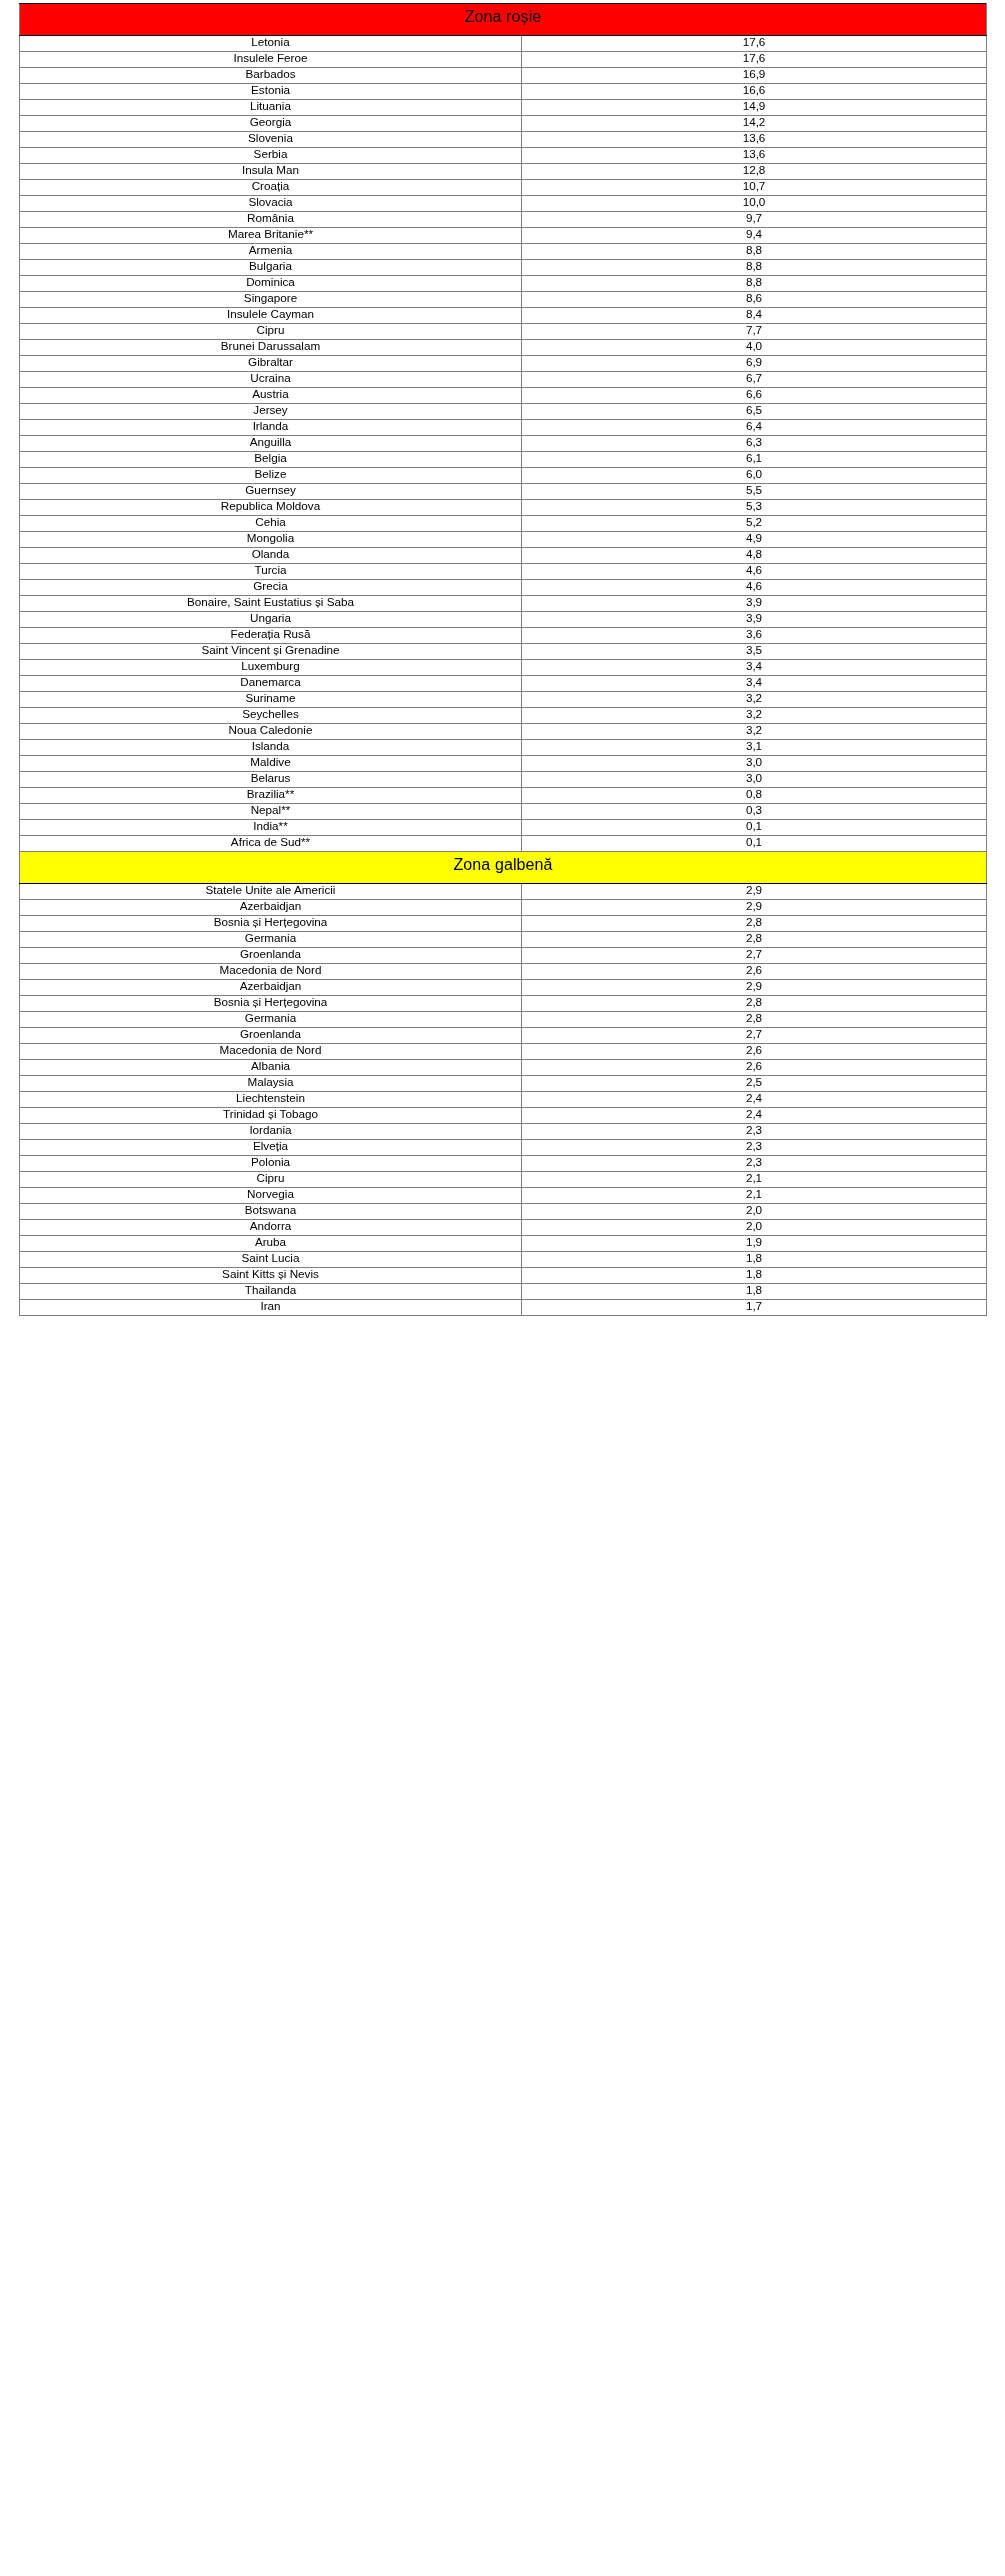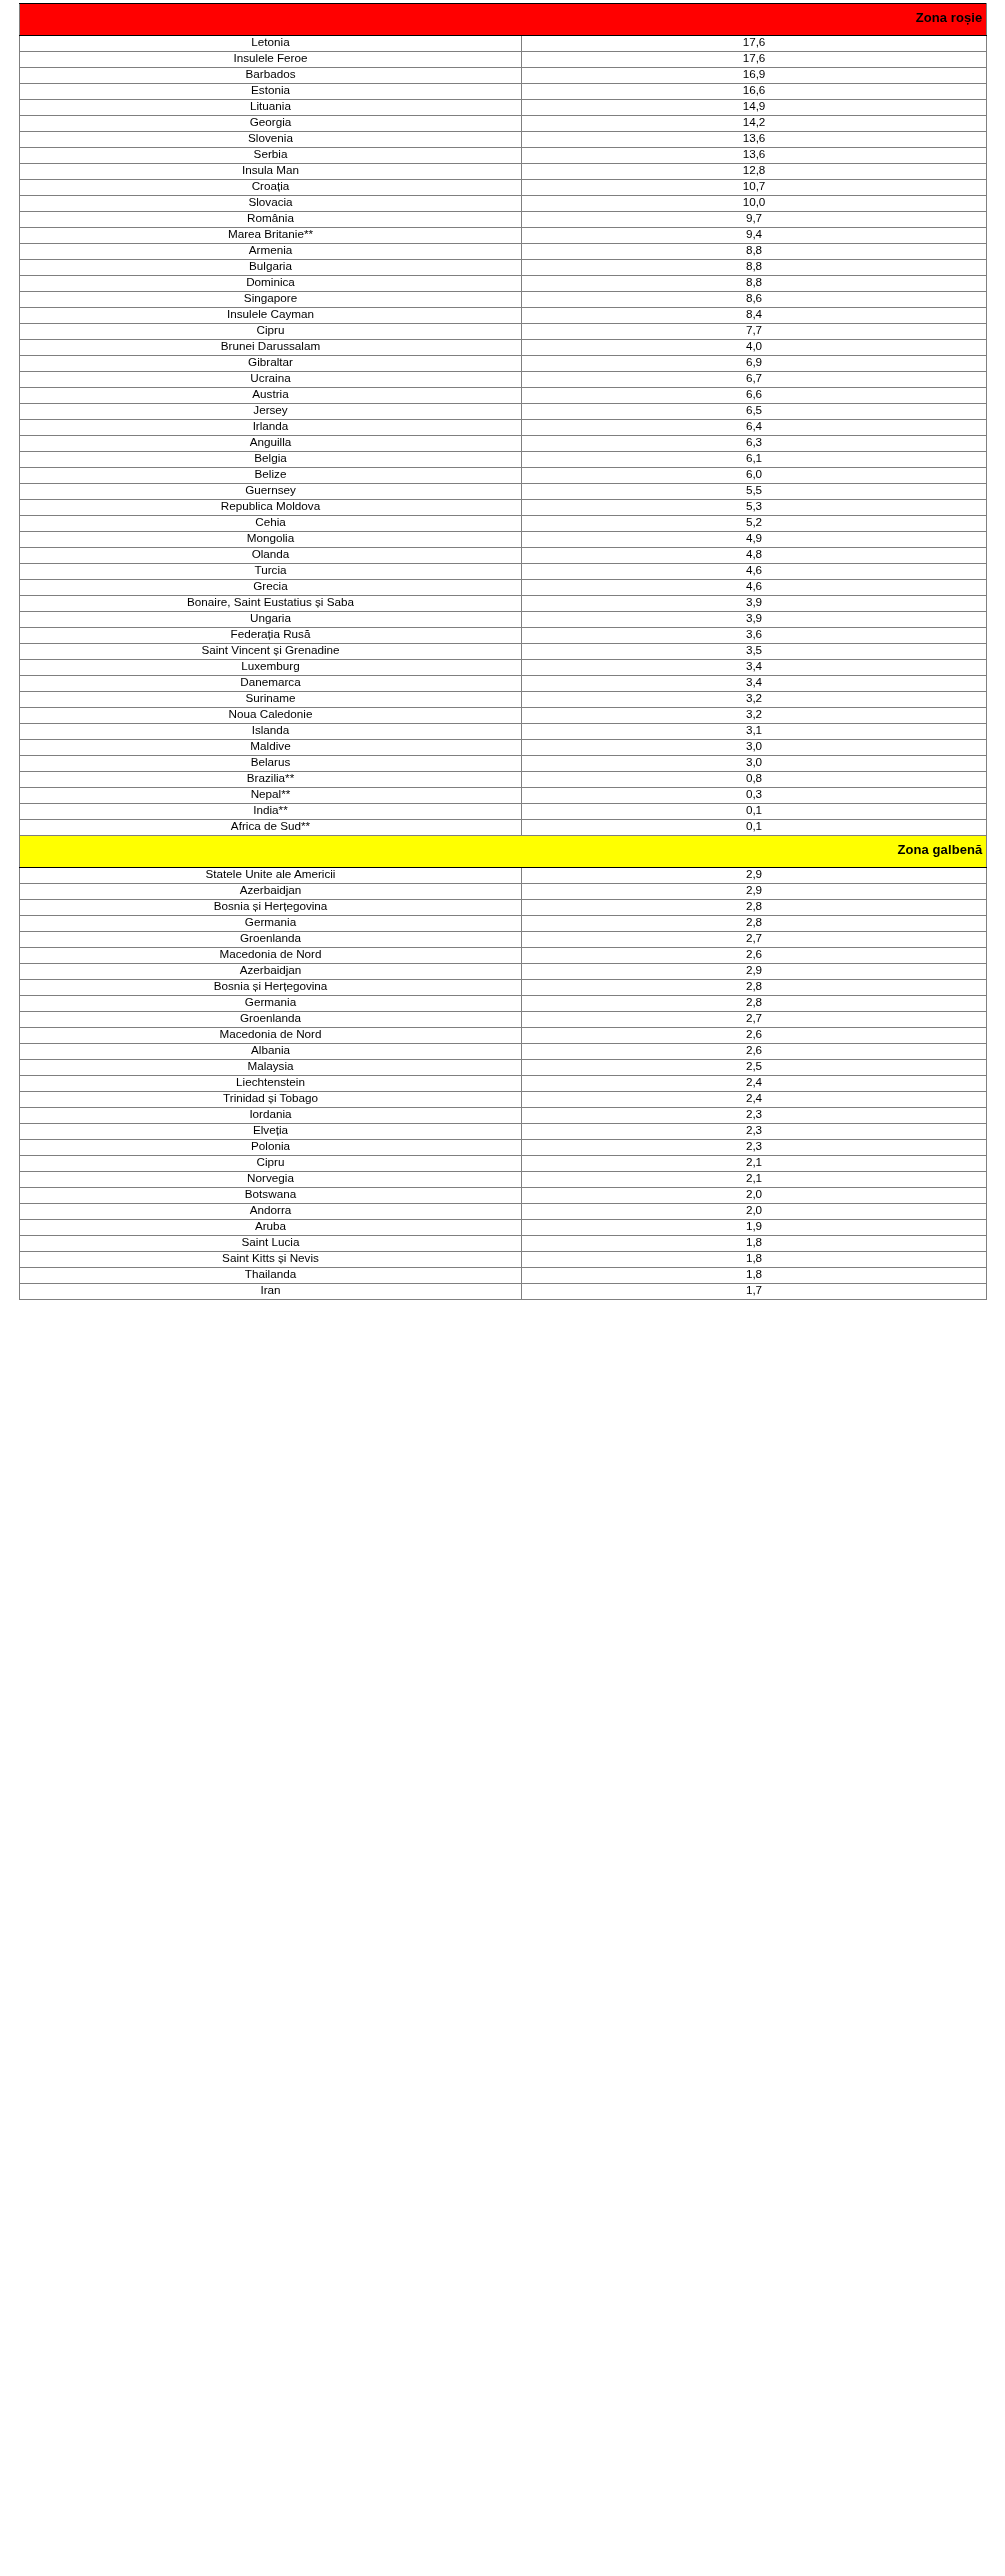--- a/index.html
+++ b/index.html
@@ -31,24 +31,24 @@
   }
 
   table.zone-table col.c-country { width: 502px; }
   table.zone-table col.c-value   { width: 465px; }
 
   .zone-banner td {
     border: 0.9px solid #000000;
     border-left-color: #808080;
     border-right-color: #808080;
     height: 32px;
-    text-align: right;
+    text-align: center;
     vertical-align: middle;
-    font-weight: bold;
-    font-size: 13px;
+    font-weight: normal;
+    font-size: 16px;
     letter-spacing: 0.1px;
     padding: 0 3.6px 3.6px 3.6px;
   }
 
   .zone-banner.red td {
     background: #FF0000;
     color: #000000;
   }
 
   .zone-banner.yellow td {
@@ -250,20 +250,24 @@
         </tr>
         <tr class="data-row">
           <td class="country-cell">Danemarca</td>
           <td class="value-cell">3,4</td>
         </tr>
         <tr class="data-row">
           <td class="country-cell">Suriname</td>
           <td class="value-cell">3,2</td>
         </tr>
         <tr class="data-row">
+          <td class="country-cell">Seychelles</td>
+          <td class="value-cell">3,2</td>
+        </tr>
+        <tr class="data-row">
           <td class="country-cell">Noua Caledonie</td>
           <td class="value-cell">3,2</td>
         </tr>
         <tr class="data-row">
           <td class="country-cell">Islanda</td>
           <td class="value-cell">3,1</td>
         </tr>
         <tr class="data-row">
           <td class="country-cell">Maldive</td>
           <td class="value-cell">3,0</td>

